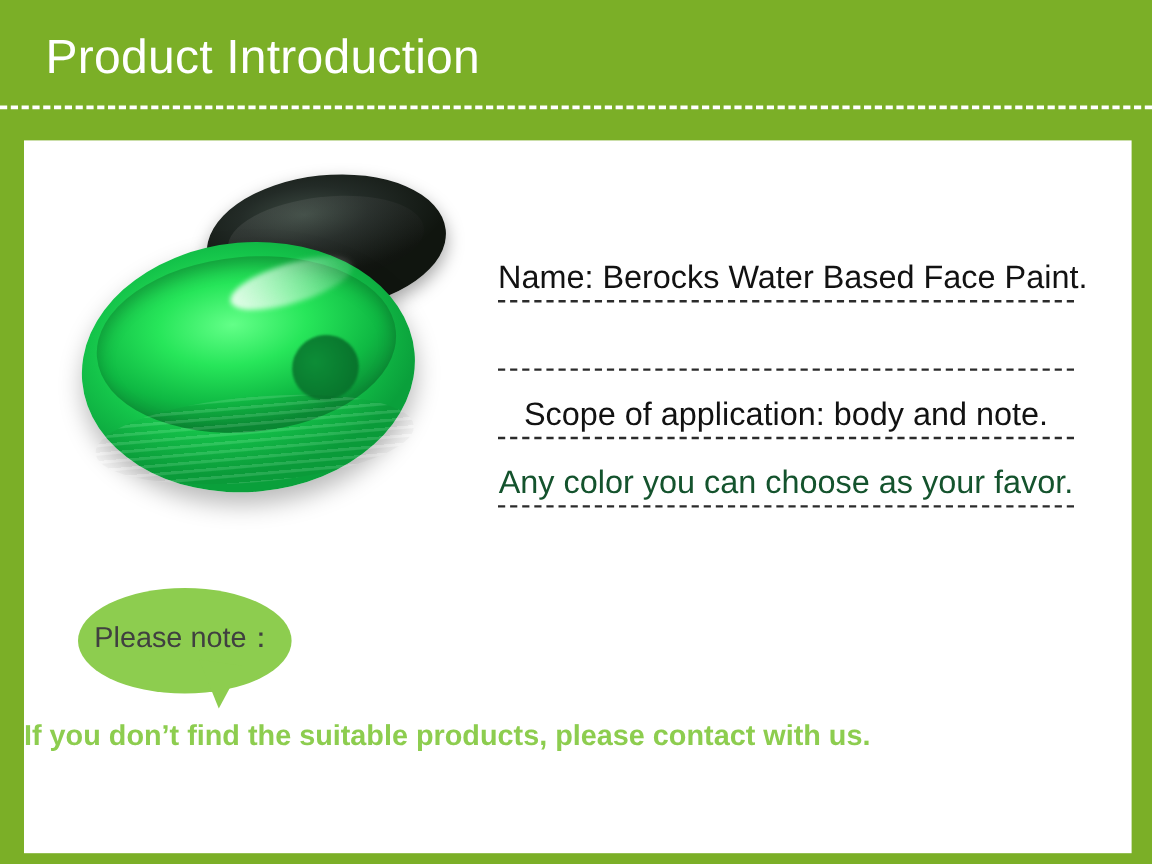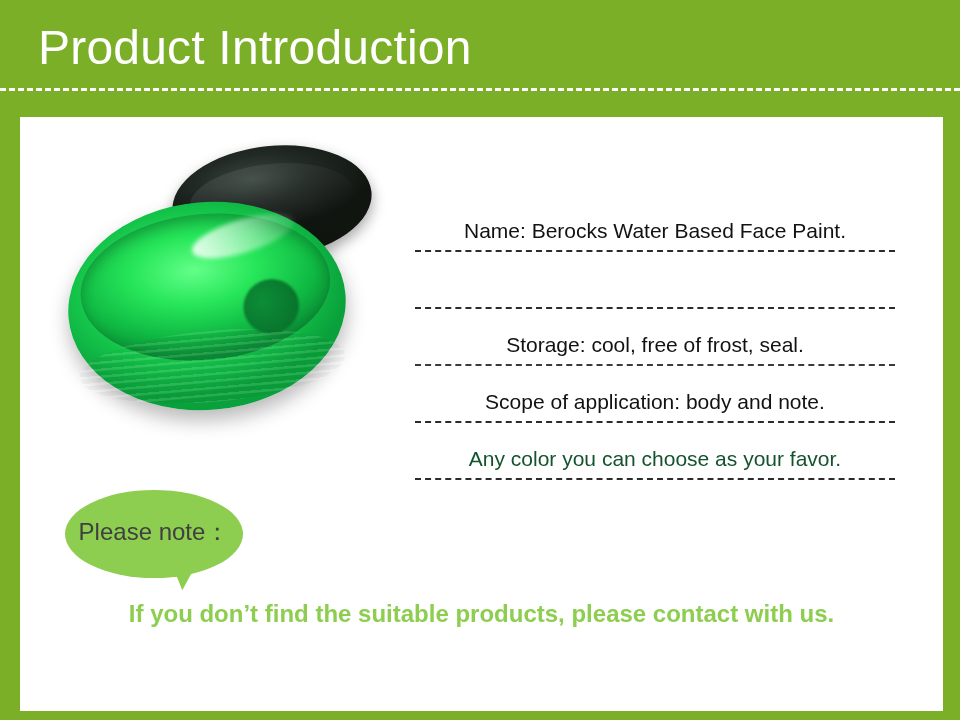--- a/index.html
+++ b/index.html
@@ -17,21 +17,21 @@
     height: 720px;
     overflow: hidden;
     background: #7BAF27;
   }
 
   
   #title {
     position: absolute;
     left: 38px;
     top: 24px;
-    font-size: 48px;
+    font-size: 40px;
     font-weight: 400;
     color: #ffffff;
     letter-spacing: 0.2px;
     line-height: 48px;
     white-space: nowrap;
   }
 
   
   #title-rule {
     position: absolute;
@@ -151,21 +151,21 @@
   .spec-row {
     position: relative;
     height: 57px;
   }
   .spec-text {
     position: absolute;
     left: 0;
     right: 0;
     bottom: 8px;
     text-align: center;
-    font-size: 21px;
+    font-size: 27px;
     line-height: 26px;
     color: #121212;
     white-space: nowrap;
   }
   .spec-text.accent {
     color: #14532d;
   }
   .spec-rule {
     position: absolute;
     left: 0;
@@ -216,21 +216,20 @@
     padding-bottom: 4px;
     box-sizing: border-box;
   }
 
   
   #cta {
     position: absolute;
     left: 0;
     top: 483px;
     width: 923px;
-    text-align: center;
     font-size: 24px;
     font-weight: bold;
     color: #8DCD4F;
     white-space: nowrap;
   }
 </style>
 </head>
 <body>
 
 <div id="slide">
@@ -255,24 +254,20 @@
 
       <div class="spec-row">
         <div class="spec-text">Name: Berocks Water Based Face Paint.</div>
         <div class="spec-rule"></div>
       </div>
 
       <div class="spec-row">
         <div class="spec-rule"></div>
       </div>
 
-      <div class="spec-row">
-        <div class="spec-text">Storage: cool, free of frost, seal.</div>
-        <div class="spec-rule thin"></div>
-      </div>
 
       <div class="spec-row">
         <div class="spec-text">Scope of application: body and note.</div>
         <div class="spec-rule"></div>
       </div>
 
       <div class="spec-row">
         <div class="spec-text accent">Any color you can choose as your favor.</div>
         <div class="spec-rule"></div>
       </div>

